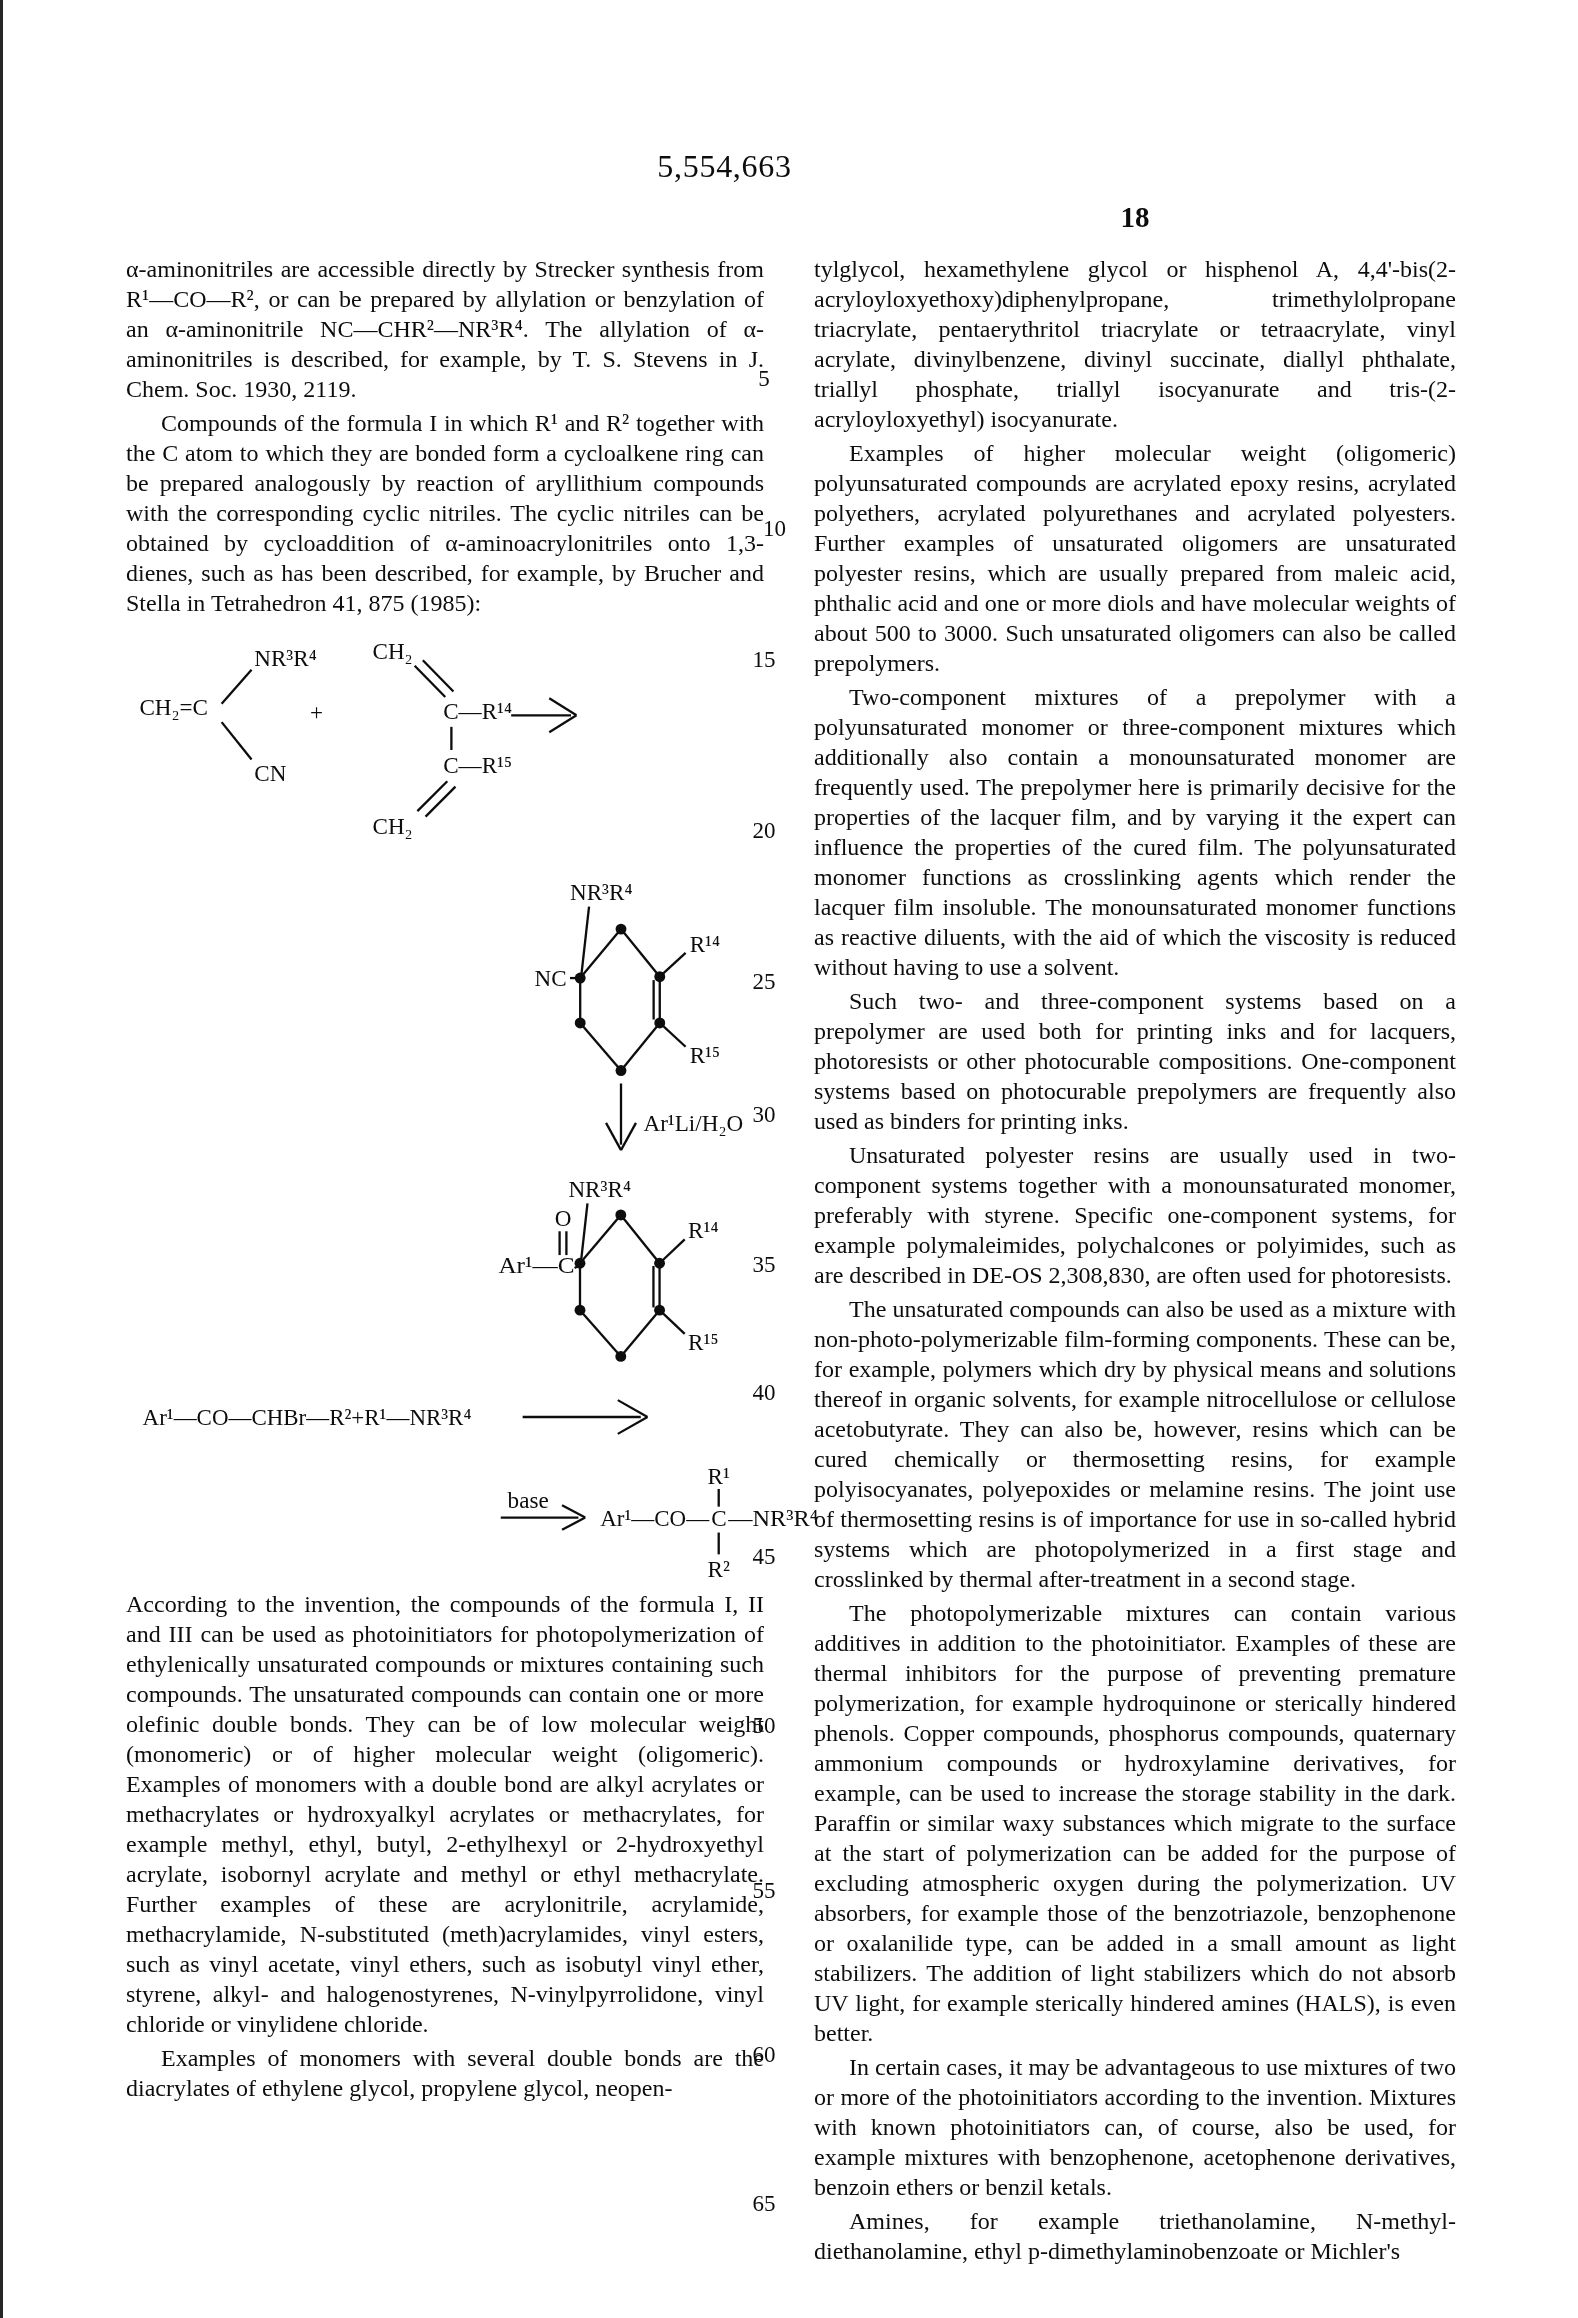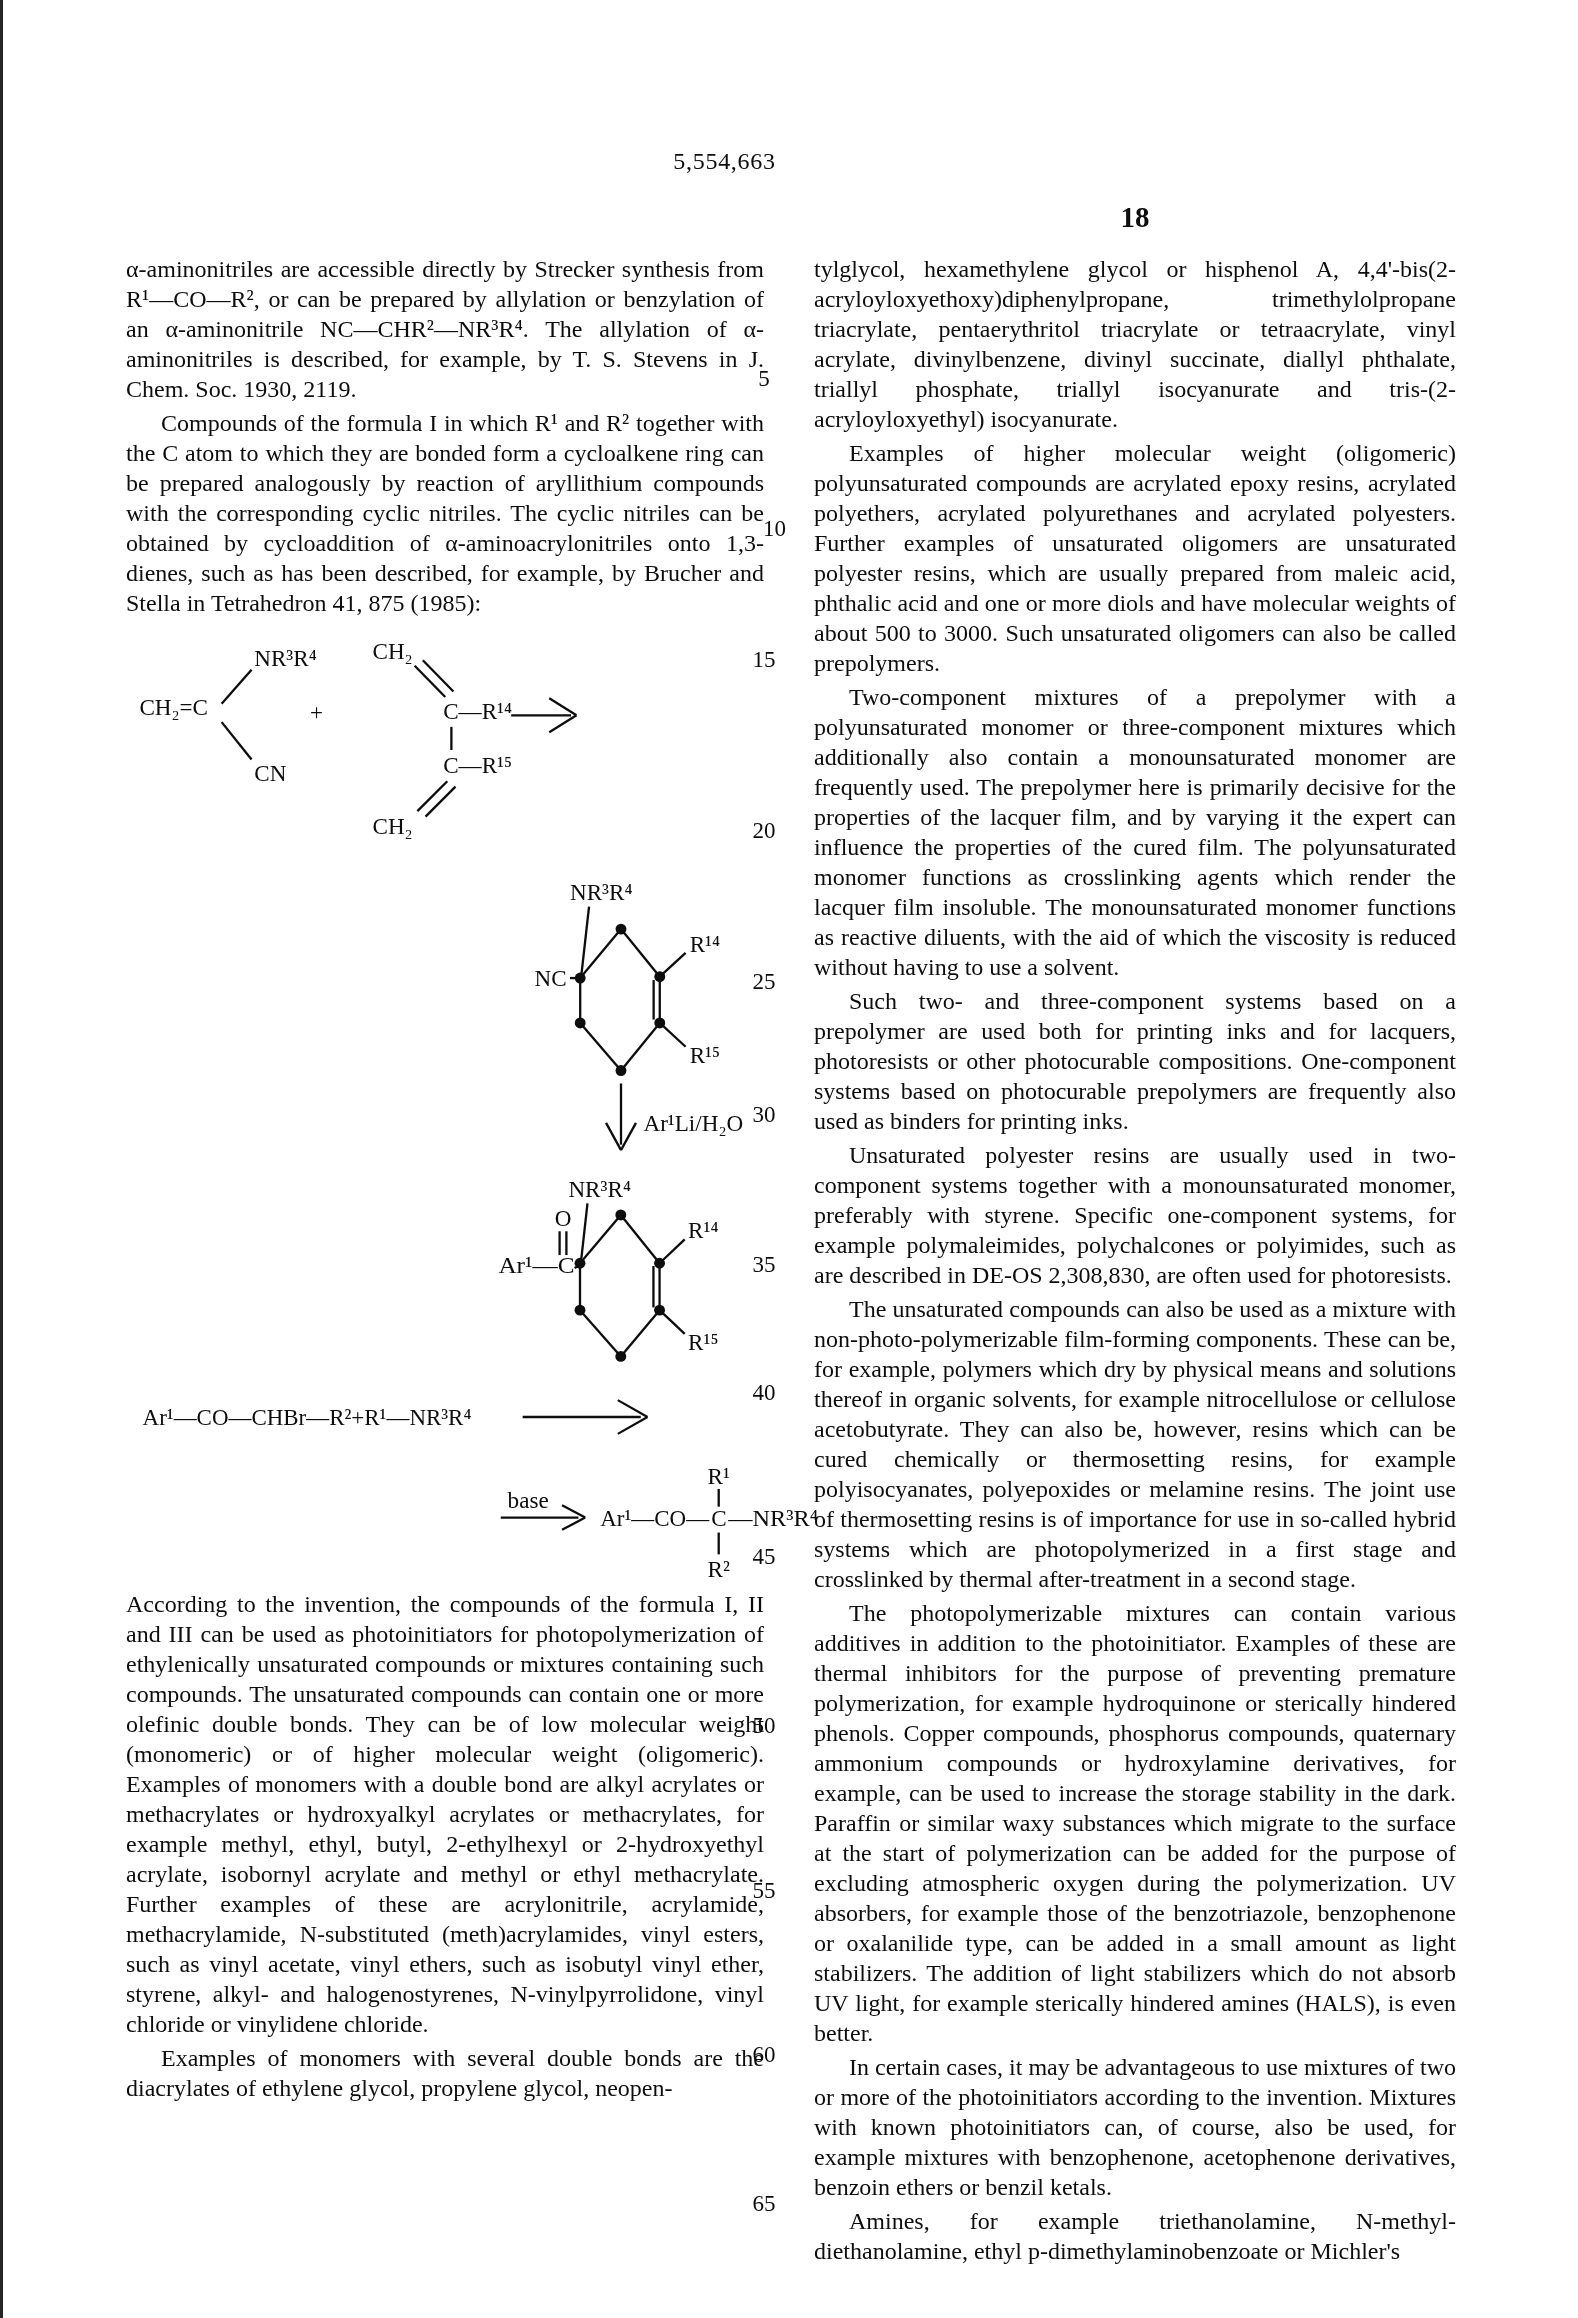--- a/index.html
+++ b/index.html
@@ -4,21 +4,21 @@
 <style>
   html,body{margin:0;padding:0;background:#e8e8e8;}
   .page{
     position:relative;width:1578px;height:2319px;background:#ffffff;
     font-family:"Liberation Serif","DejaVu Serif",serif;color:#0d0d0d;
     overflow:hidden;margin:0 auto;
   }
   .scan-edge{position:absolute;left:0;top:0;width:2.7px;height:2319px;background:#262626;}
   .patent-number{
     position:absolute;left:0;top:148px;width:1449px;text-align:center;
-    font-size:24px;letter-spacing:0.7px;
+    font-size:32px;letter-spacing:0.7px;
   }
   .col-num{position:absolute;top:201px;font-size:29px;font-weight:bold;text-align:center;width:646px;}
   .col-num-left{left:122px;}
   .col-num-right{left:810px;width:650px;}
   .col{position:absolute;top:250px;font-size:24px;line-height:30px;}
   .left-col{left:122px;width:646px;}
   .right-col{left:810px;width:650px;}
   .col p{margin:4px;text-align:justify;}
   .indent{text-indent:35px;}
   .gutter{position:absolute;left:742px;top:0;width:44px;height:2319px;}

